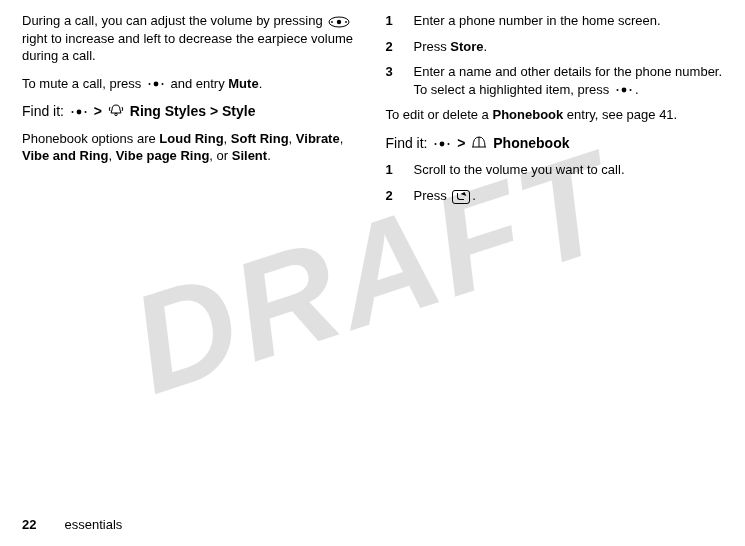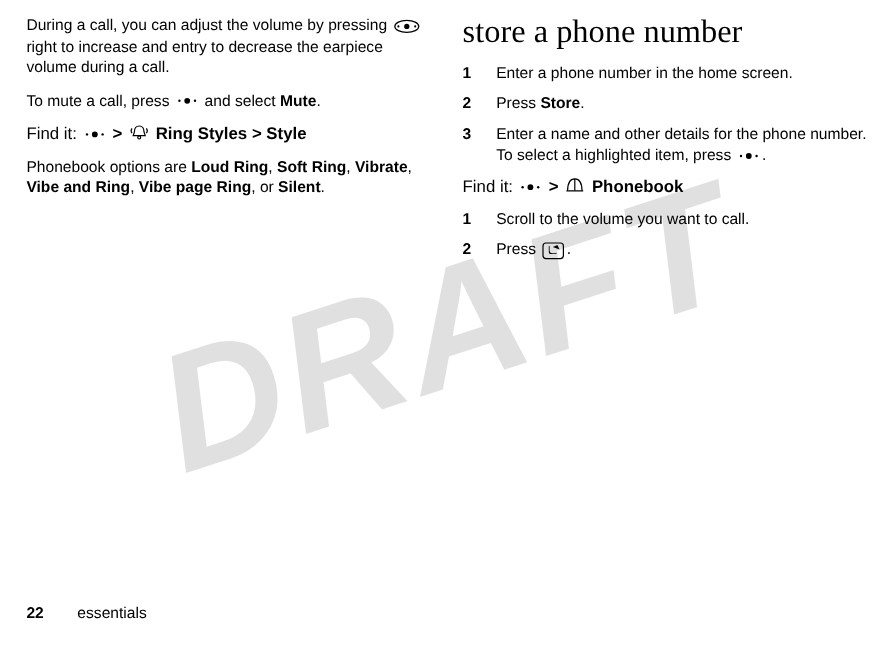--- a/index.html
+++ b/index.html
@@ -117,21 +117,21 @@
     position: absolute;
     left: 8px; top: 1px;
     width: 0; height: 0;
     border-left: 3px solid transparent;
     border-right: 3px solid transparent;
     border-bottom: 3px solid #000;
     transform: rotate(20deg);
   }
   .footer {
     position: absolute;
-    bottom: 28px;
+    bottom: 14px;
     left: 22px;
     font-size: 13px;
     z-index: 1;
   }
   .footer .pagenum { font-weight: 700; margin-right: 28px; }
 </style>
 </head>
 <body>
 
 <div class="watermark">DRAFT</div>
@@ -143,33 +143,33 @@
     <p>
       <span>During a call, you can adjust the volume by pressing </span>
       <span class="nav-key">
         <svg viewBox="0 0 22 12" width="22" height="12">
           <ellipse cx="11" cy="6" rx="10" ry="5" fill="none" stroke="#000" stroke-width="1"></ellipse>
           <circle cx="11" cy="6" r="2.2" fill="#000"></circle>
           <circle cx="4" cy="6" r="0.9" fill="#000"></circle>
           <circle cx="18" cy="6" r="0.9" fill="#000"></circle>
         </svg>
       </span>
-      <span> right to increase and entry to decrease the earpiece volume during a call.</span>
+      <span> right to increase and left to decrease the earpiece volume during a call.</span>
     </p>
 
     <p>
       <span>To mute a call, press </span>
       <span class="center-key">
         <svg viewBox="0 0 18 10" width="18" height="10">
           <circle cx="9" cy="5" r="2.4" fill="#000"></circle>
           <circle cx="2.5" cy="5" r="1" fill="#000"></circle>
           <circle cx="15.5" cy="5" r="1" fill="#000"></circle>
         </svg>
       </span>
-      <span> and select </span>
+      <span> and entry </span>
       <span class="bold-cond">Mute</span><span>.</span>
     </p>
 
 
     <p class="findit">
       <span class="findit-label">Find it:</span>
       <span class="center-key">
         <svg viewBox="0 0 18 10" width="18" height="10">
           <circle cx="9" cy="5" r="2.4" fill="#000"></circle>
           <circle cx="2.5" cy="5" r="1" fill="#000"></circle>
@@ -193,21 +193,20 @@
       <span class="bold-cond">Loud Ring</span><span>,  </span>
       <span class="bold-cond">Soft Ring</span><span>,  </span>
       <span class="bold-cond">Vibrate</span><span>,  </span>
       <span class="bold-cond">Vibe and Ring</span><span>, </span>
       <span class="bold-cond">Vibe page Ring</span><span>,  or </span>
       <span class="bold-cond">Silent</span><span>.</span>
     </p>
   </div>
 
   <div class="col">
-    <h1>store a phone number</h1>
 
 
     <ol class="steps">
       <li>
         <span class="num">1</span>
         <span class="txt">Enter a phone number in the home screen.</span>
       </li>
       <li>
         <span class="num">2</span>
         <span class="txt">
@@ -221,20 +220,23 @@
             <svg viewBox="0 0 18 10" width="18" height="10">
               <circle cx="9" cy="5" r="2.4" fill="#000"></circle>
               <circle cx="2.5" cy="5" r="1" fill="#000"></circle>
               <circle cx="15.5" cy="5" r="1" fill="#000"></circle>
             </svg>
           </span><span>.</span>
         </span>
       </li>
     </ol>
 
+    <p>
+      <span>To edit or delete a </span><span class="bold-cond">Phonebook</span><span> entry, see page 41.</span>
+    </p>
 
 
     <p class="findit">
       <span class="findit-label">Find it:</span>
       <span class="center-key">
         <svg viewBox="0 0 18 10" width="18" height="10">
           <circle cx="9" cy="5" r="2.4" fill="#000"></circle>
           <circle cx="2.5" cy="5" r="1" fill="#000"></circle>
           <circle cx="15.5" cy="5" r="1" fill="#000"></circle>
         </svg>

